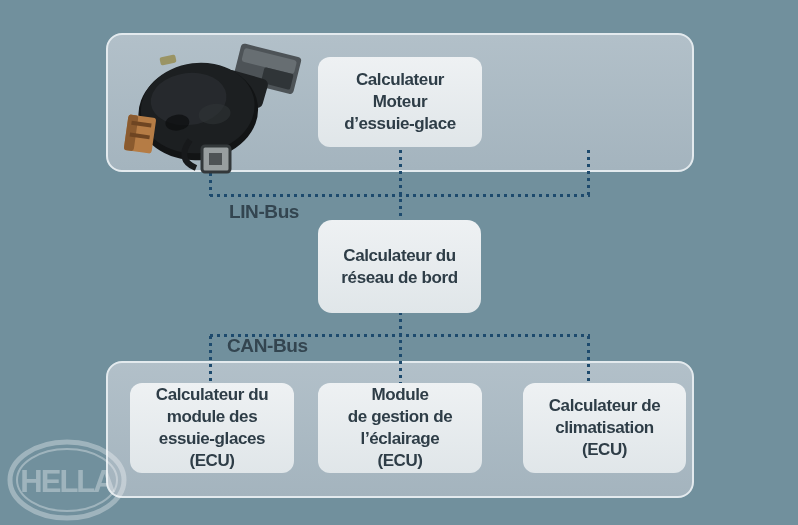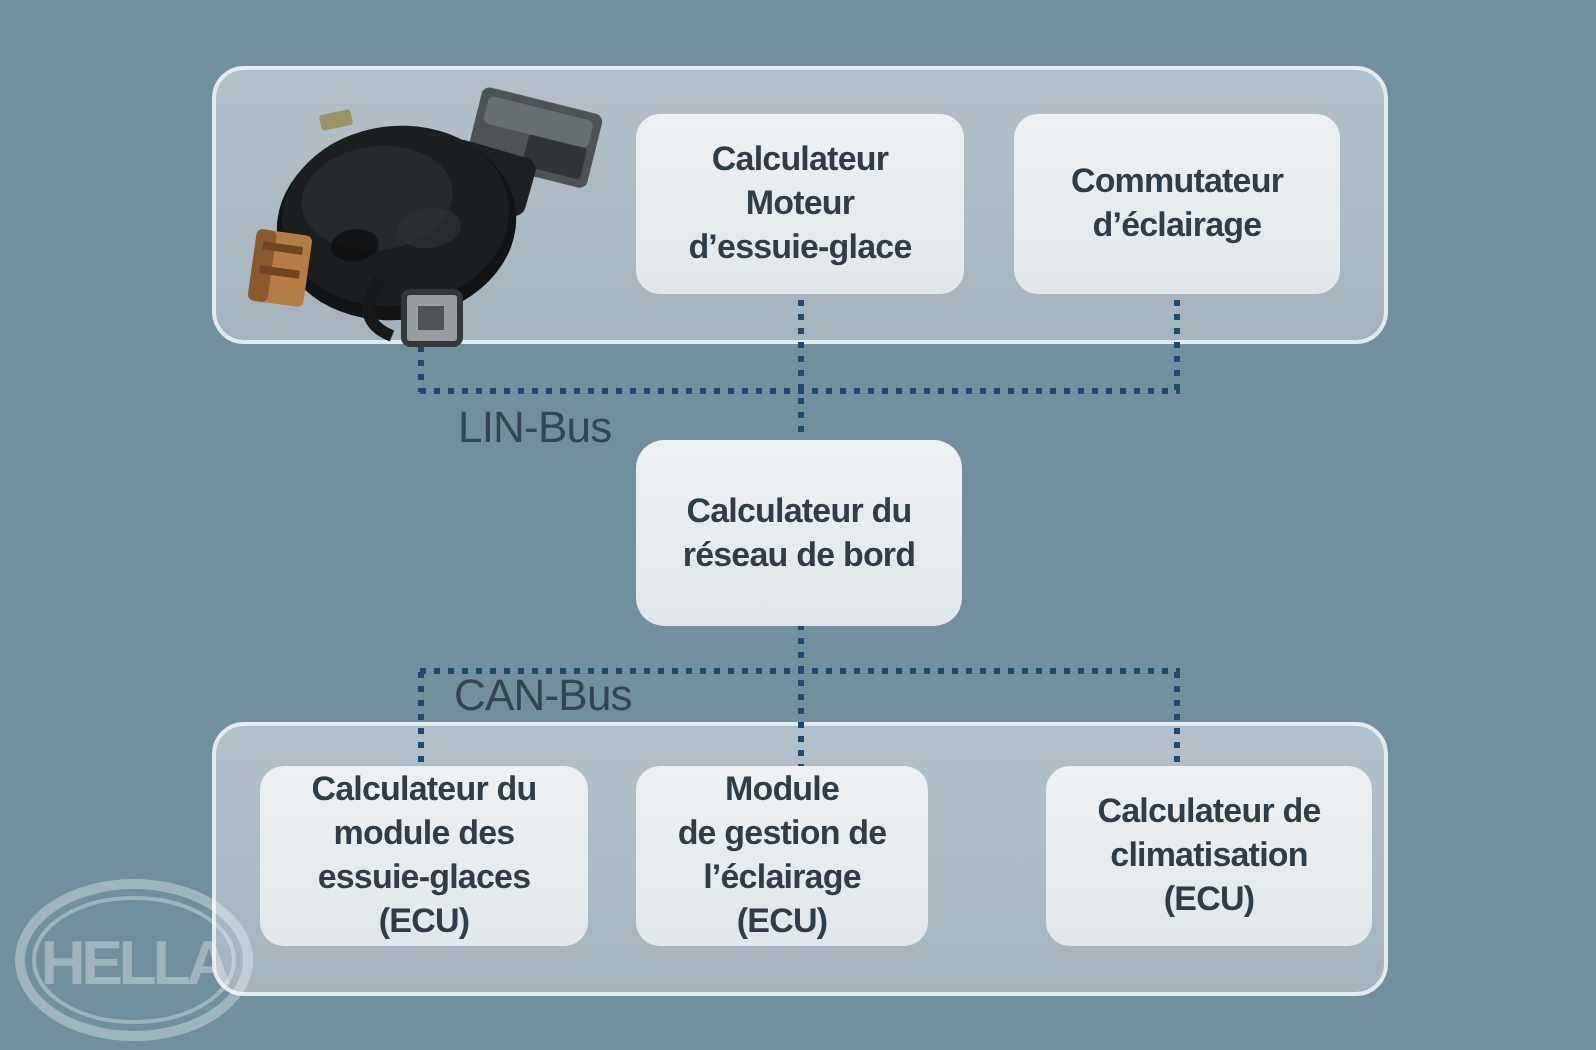--- a/index.html
+++ b/index.html
@@ -28,22 +28,22 @@
     font-weight:bold;
     font-size:17px;
     line-height:22px;
     letter-spacing:-0.4px;
     color:#2e3d47;
     text-align:center;
     white-space:pre-line;
   }
   .bus-label{
     position:absolute;
-    font-weight:normal;
-    font-size:22px;
+    font-weight:bold;
+    font-size:19px;
     letter-spacing:-0.4px;
     color:#334550;
   }
   .h-dot{
     position:absolute;height:3px;
     background-image:repeating-linear-gradient(to right,#1d4a6d 0 3px,transparent 3px 7px);
   }
   .v-dot{
     position:absolute;width:3px;
     background-image:repeating-linear-gradient(to bottom,#1d4a6d 0 3px,transparent 3px 7px);
@@ -105,37 +105,33 @@
       <rect x="84" y="104" width="28" height="26" rx="3" fill="#989e9f" stroke="#33383a" stroke-width="3"></rect>
       <rect x="91" y="111" width="13" height="12" fill="#4e5355"></rect>
     </g>
   </svg>
 
   <div class="node" style="left:318px;top:57px;width:164px;height:90px;">
     <div class="node-label">Calculateur
 Moteur
 d’essuie-glace</div>
   </div>
-  <div class="node" style="left:507px;top:57px;width:163px;height:90px;">
-    <div class="node-label">Commutateur
-d’éclairage</div>
-  </div>
 
   <div class="node" style="left:318px;top:220px;width:163px;height:93px;border-radius:14px;">
     <div class="node-label">Calculateur du
 réseau de bord</div>
   </div>
 
   <div class="node" style="left:130px;top:383px;width:164px;height:90px;">
     <div class="node-label">Calculateur du
 module des
 essuie-glaces
 (ECU)</div>
   </div>
-  <div class="node" style="left:318px;top:383px;width:146px;height:90px;">
+  <div class="node" style="left:318px;top:383px;width:164px;height:90px;">
     <div class="node-label">Module
 de gestion de
 l’éclairage
 (ECU)</div>
   </div>
   <div class="node" style="left:507px;top:383px;width:163px;height:90px;margin-left:16px;">
     <div class="node-label">Calculateur de
 climatisation
 (ECU)</div>
   </div>

